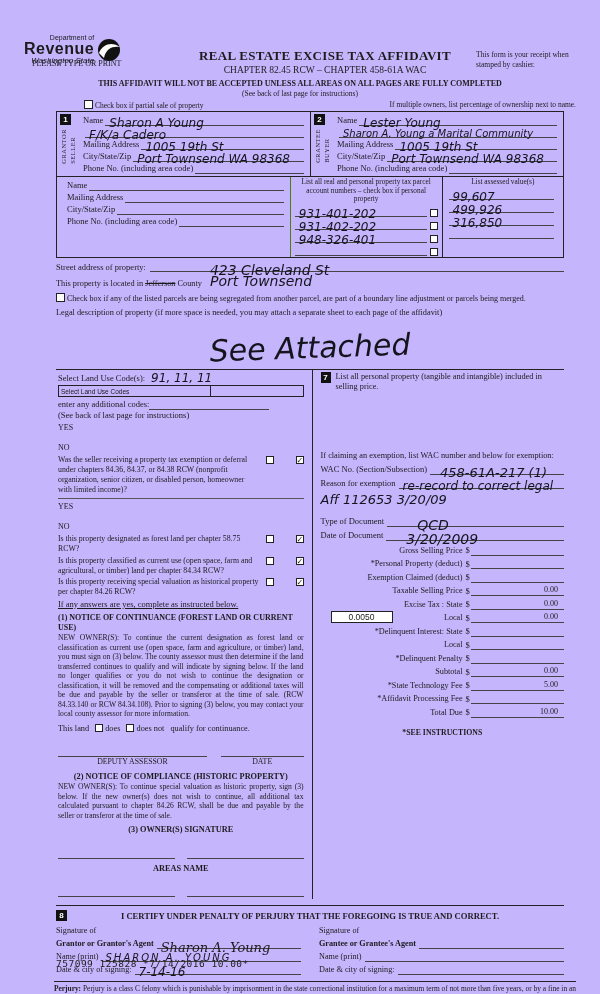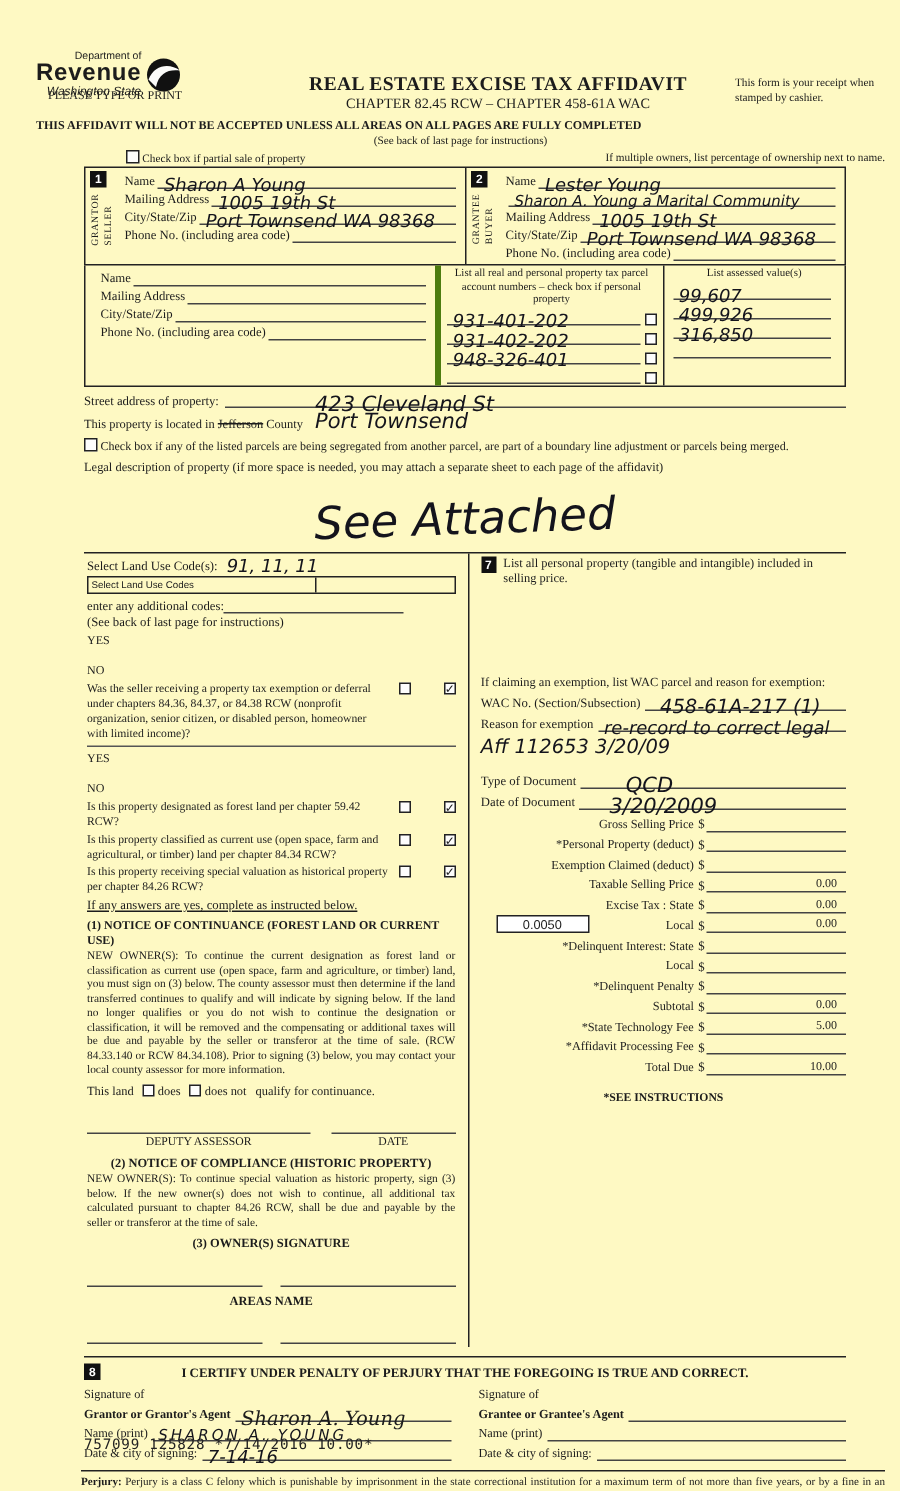--- a/index.html
+++ b/index.html
@@ -1,39 +1,39 @@
 <!DOCTYPE html>
 <html><head>
 <meta charset="utf-8">
 <style>
   * { margin:0; padding:0; box-sizing:border-box; }
   html,body { background:#e9e9e7; }
   .page {
-    width:600px; height:994px; margin:0 auto; background:#fef9c3;
+    width:600px; height:994px; margin:0 auto; background:#c4b5fd;
     font-family:"Liberation Serif", serif; color:#1c1c1c;
-    position:relative; padding:34px 10px 8px 24px; font-size:8.5px; line-height:1.25;
+    position:relative; padding:34px 24px 8px 24px; font-size:8.5px; line-height:1.25;
     overflow:hidden;
   }
   .form-main { margin-left:32px; width:508px; }
 
   
   .hdr { display:flex; margin-bottom:2px; }
   .logo-block { width:150px; }
   .logo { display:flex; align-items:center; gap:2px; }
   .logo-text { text-align:right; line-height:1; font-family:"Liberation Sans",sans-serif; }
   .logo-text .dept { font-size:7px; display:block; }
   .logo-text .rev { font-size:16px; font-weight:bold; display:block; letter-spacing:.5px; }
   .logo-text .state { font-size:8px; font-style:italic; display:block; }
   .logo-mark { width:26px; height:24px; }
   .hdr-center { flex:1; text-align:center; padding-top:14px; }
   .title { font-size:13px; font-weight:bold; letter-spacing:.3px; }
   .subtitle { font-size:9.5px; margin-top:1px; }
   .hdr-right { width:100px; font-size:7.5px; text-align:left; padding-top:16px; line-height:1.3; }
   .type-print { font-size:8px; margin-left:8px; margin-top:-6px; }
-  .warn { text-align:left; font-weight:bold; font-size:8px; margin-top:1px; }
+  .warn { text-align:center; font-weight:bold; font-size:8px; margin-top:1px; }
   .see-back-c { text-align:center; font-size:7.5px; }
   .partial-row { display:flex; justify-content:space-between; font-size:7.5px; margin:1px 0 1px 60px; }
 
   
   .cb { display:inline-block; width:9px; height:9px; border:1px solid #222; vertical-align:-1px;
         font-size:9px; line-height:8px; text-align:center; color:#222; background:#fdfdfc; }
   .cb.sm { width:8px; height:8px; font-size:8px; line-height:7px; }
 
   
   .hw { font-family:"DejaVu Sans", sans-serif; font-style:italic; color:#14141c;
@@ -56,21 +56,21 @@
   .roles { position:absolute; top:17px; left:3px; display:flex; gap:1px; }
   .roles span { writing-mode:vertical-rl; transform:rotate(180deg); font-size:6.5px; letter-spacing:.5px; }
   .prow { display:flex; align-items:flex-end; margin-top:1px; }
   .prow .lbl { white-space:nowrap; }
   .prow .fld { flex:1; margin-left:2px; }
   .hw-on { position:relative; top:2px; padding-left:4px; }
 
   
   .corr-wrap { display:flex; border:1.5px solid #222; border-top:0; }
   .corr-left { width:46%; padding:2px 6px 2px 10px; }
-  .corr-mid { width:30%; border-left:4px solid #4d7c0f; padding:1px 4px; }
+  .corr-mid { width:30%; border-left:1px solid #4d7c0f; padding:1px 4px; }
   .corr-right { width:24%; border-left:1px solid #222; padding:1px 6px; }
   .corr-head { font-size:7.3px; text-align:center; line-height:1.2; }
   .parcel-row { display:flex; align-items:flex-end; margin-top:2px; }
   .parcel-row .fld { flex:1; margin-right:3px; }
 
   .street-row { display:flex; align-items:flex-end; margin-top:3px; }
   .addr-note { font-size:8.3px; margin-top:2px; }
   .strike { text-decoration:line-through; }
   .seg-row { font-size:8px; margin-top:4px; }
   .legal-lbl { font-size:8.3px; margin-top:4px; }
@@ -176,20 +176,23 @@
         <span class="badge">1</span>
         <div class="roles">
           <span>GRANTOR</span>
             <span>SELLER</span>
         </div>
         <div class="prow">
           <span class="lbl">Name</span>
           <span class="fld"><span class="hw hw-on">Sharon A Young</span></span>
         </div>
         <div class="prow">
+          <span class="fld" style="flex:1"><span class="hw hw-on">F/K/a Cadero</span></span>
+        </div>
+        <div class="prow">
           <span class="lbl">Mailing Address</span>
           <span class="fld"><span class="hw hw-on">1005 19th St</span></span>
         </div>
         <div class="prow">
           <span class="lbl">City/State/Zip</span>
           <span class="fld"><span class="hw hw-on">Port Townsend WA 98368</span></span>
         </div>
         <div class="prow">
           <span class="lbl">Phone No. (including area code)</span>
           <span class="fld"><span class="hw hw-on"></span></span>
@@ -325,21 +328,21 @@
             <span class="cb sm">✓</span>
           </span>
         </div>
 
         <div class="div-top"></div>
         <div class="yn-head">
           <span>YES</span>
           <span>NO</span>
         </div>
         <div class="q-row">
-          <span class="q-txt">Is this property designated as forest land per chapter 59.42 RCW?</span>
+          <span class="q-txt">Is this property designated as forest land per chapter 58.75 RCW?</span>
           <span class="q-boxes">
             <span class="cb sm"></span>
             <span class="cb sm">✓</span>
           </span>
         </div>
         <div class="q-row">
           <span class="q-txt">Is this property classified as current use (open space, farm and agricultural, or timber) land per chapter 84.34 RCW?</span>
           <span class="q-boxes">
             <span class="cb sm"></span>
             <span class="cb sm">✓</span>
@@ -389,21 +392,21 @@
         </div>
       </div>
 
       <div class="colR">
         <div class="s7-row">
           <span class="badge">7</span>
           <span class="s7-txt">List all  personal property (tangible and intangible) included in selling price.</span>
         </div>
         <div style="height:58px;"></div>
 
-        <div class="exempt-lbl">If claiming an exemption, list WAC parcel and reason for exemption:</div>
+        <div class="exempt-lbl">If claiming an exemption, list WAC number and below for exemption:</div>
         <div class="wline">
           <span>WAC No. (Section/Subsection)</span>
           <span class="fld"><span class="hw hw-on" style="font-size:13px; padding-left:10px;">458-61A-217 (1)</span></span>
         </div>
         <div class="wline">
           <span>Reason for exemption</span>
           <span class="fld"><span class="hw hw-on">re-record to correct legal</span></span>
         </div>
         <div class="wline" style="margin-top:4px;">
           <span class="hw" style="font-size:13px;">Aff 112653     3/20/09</span>

